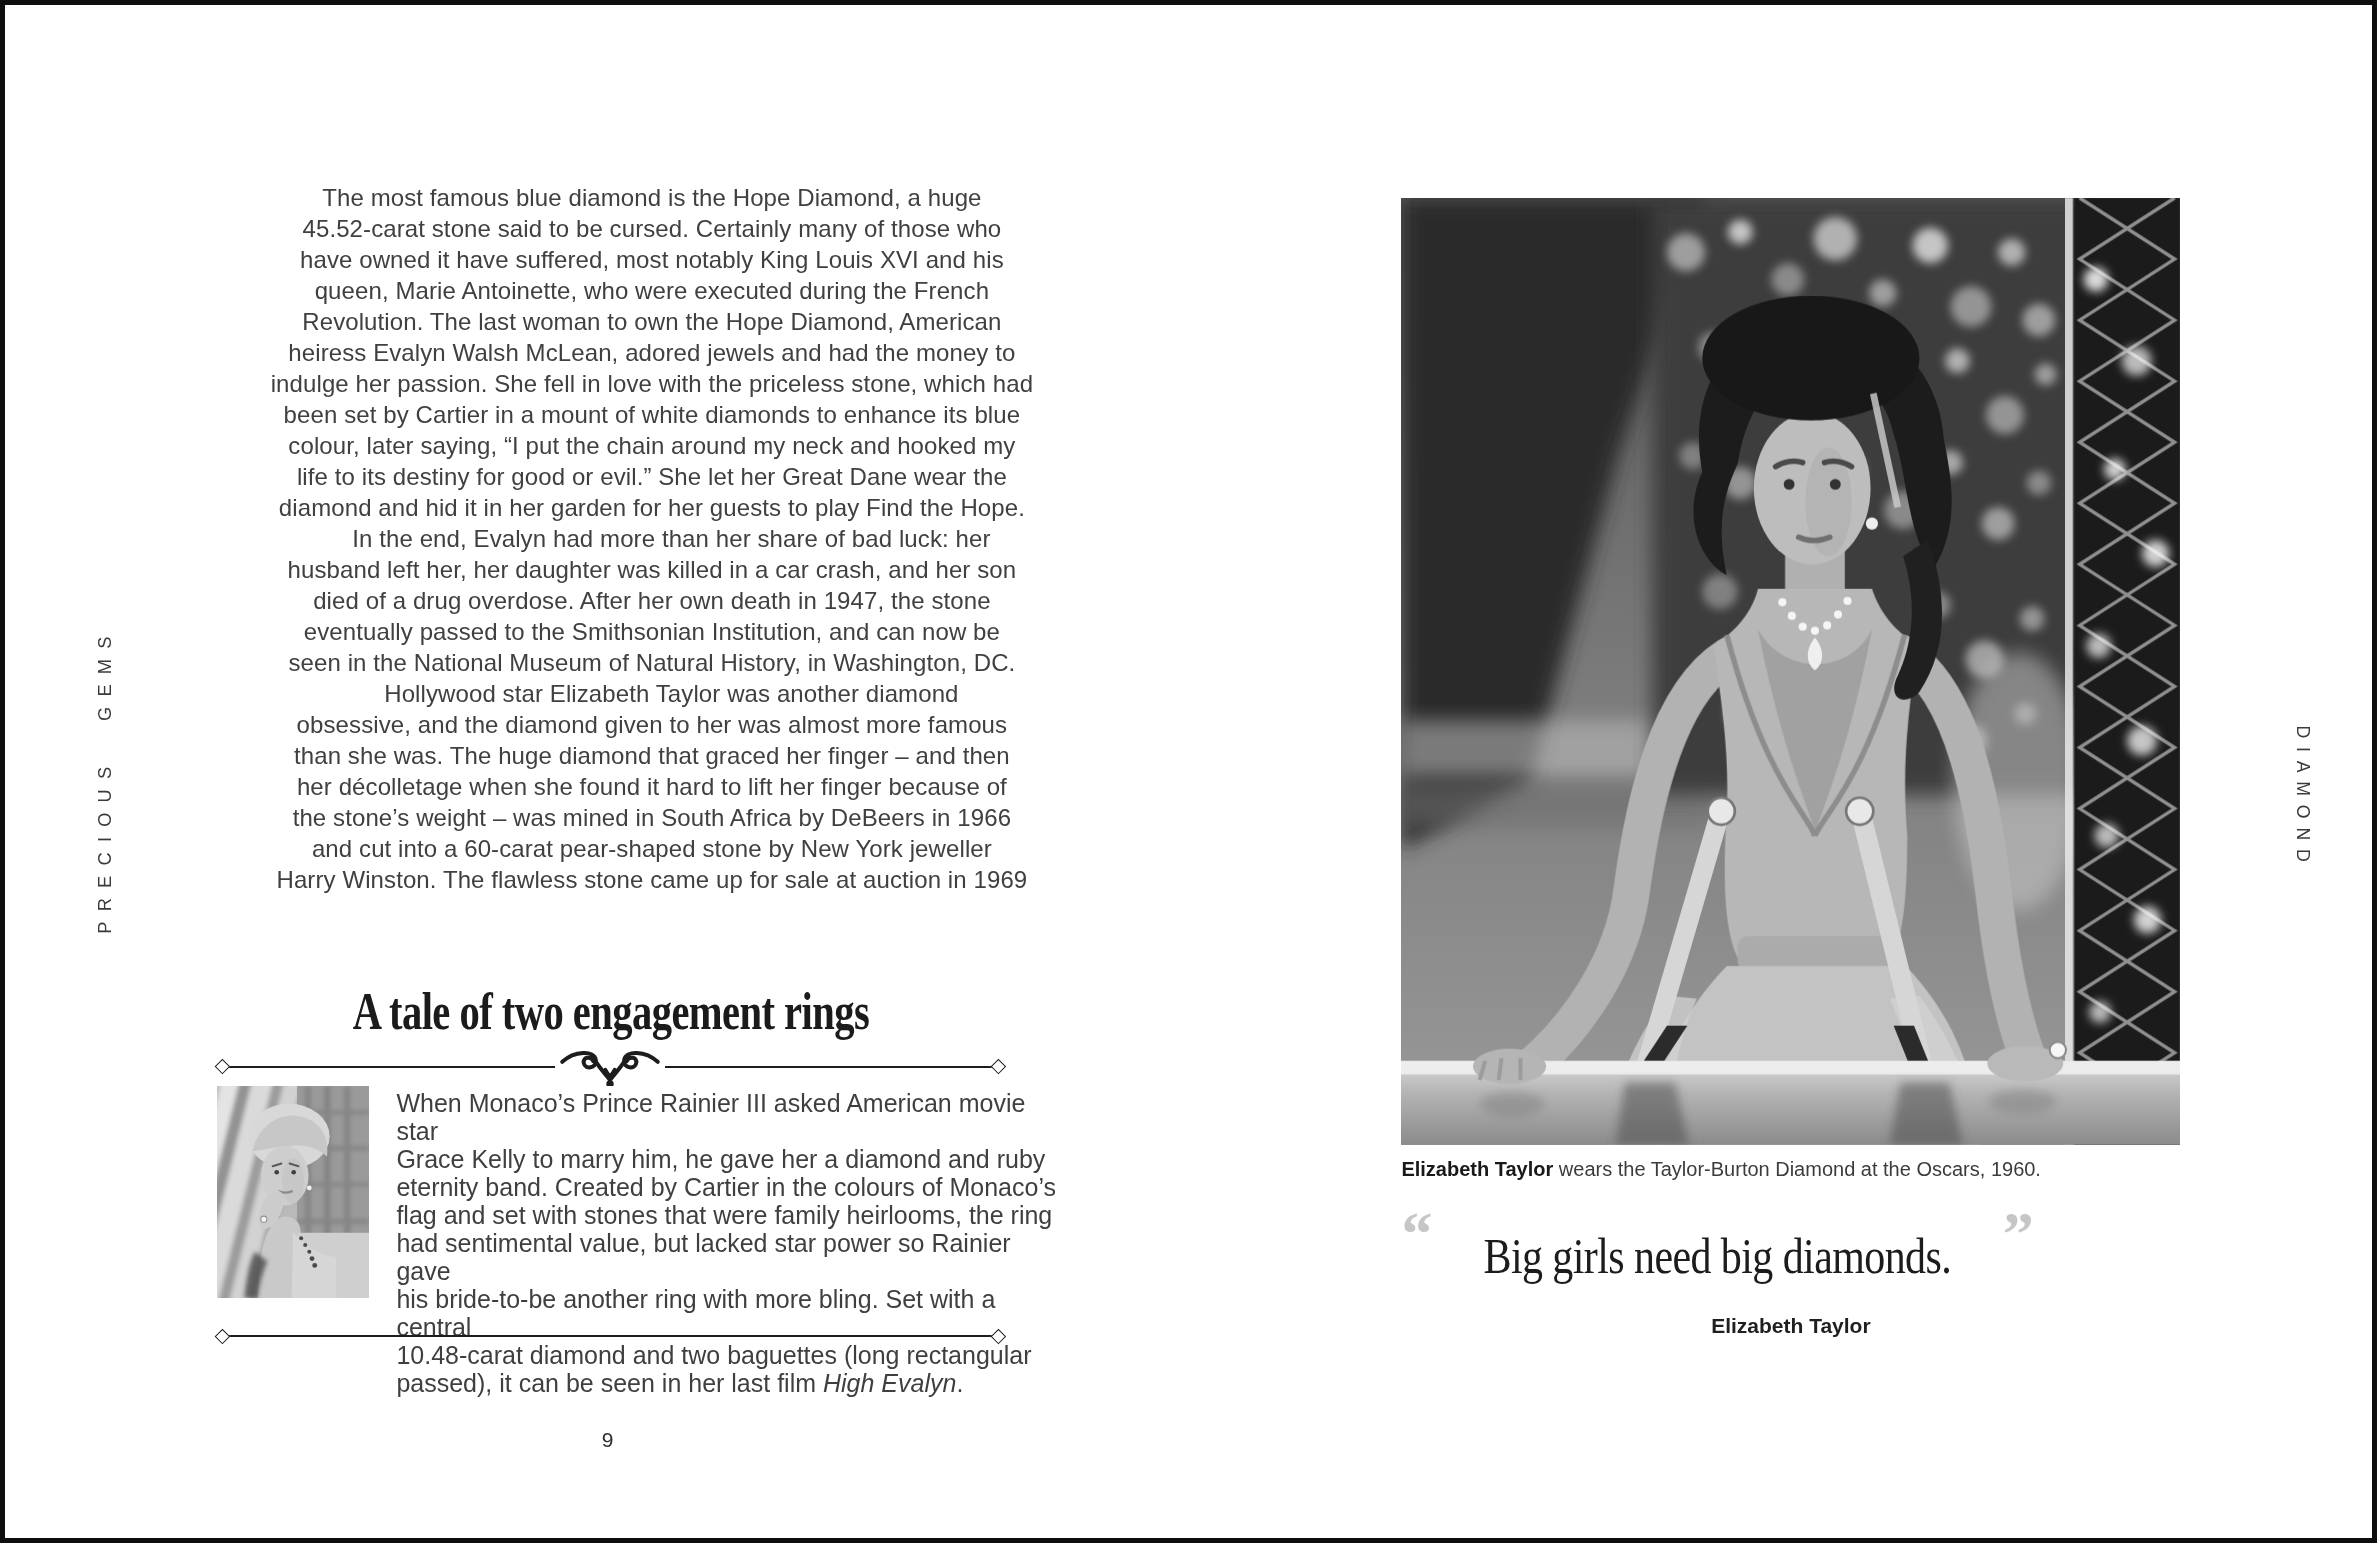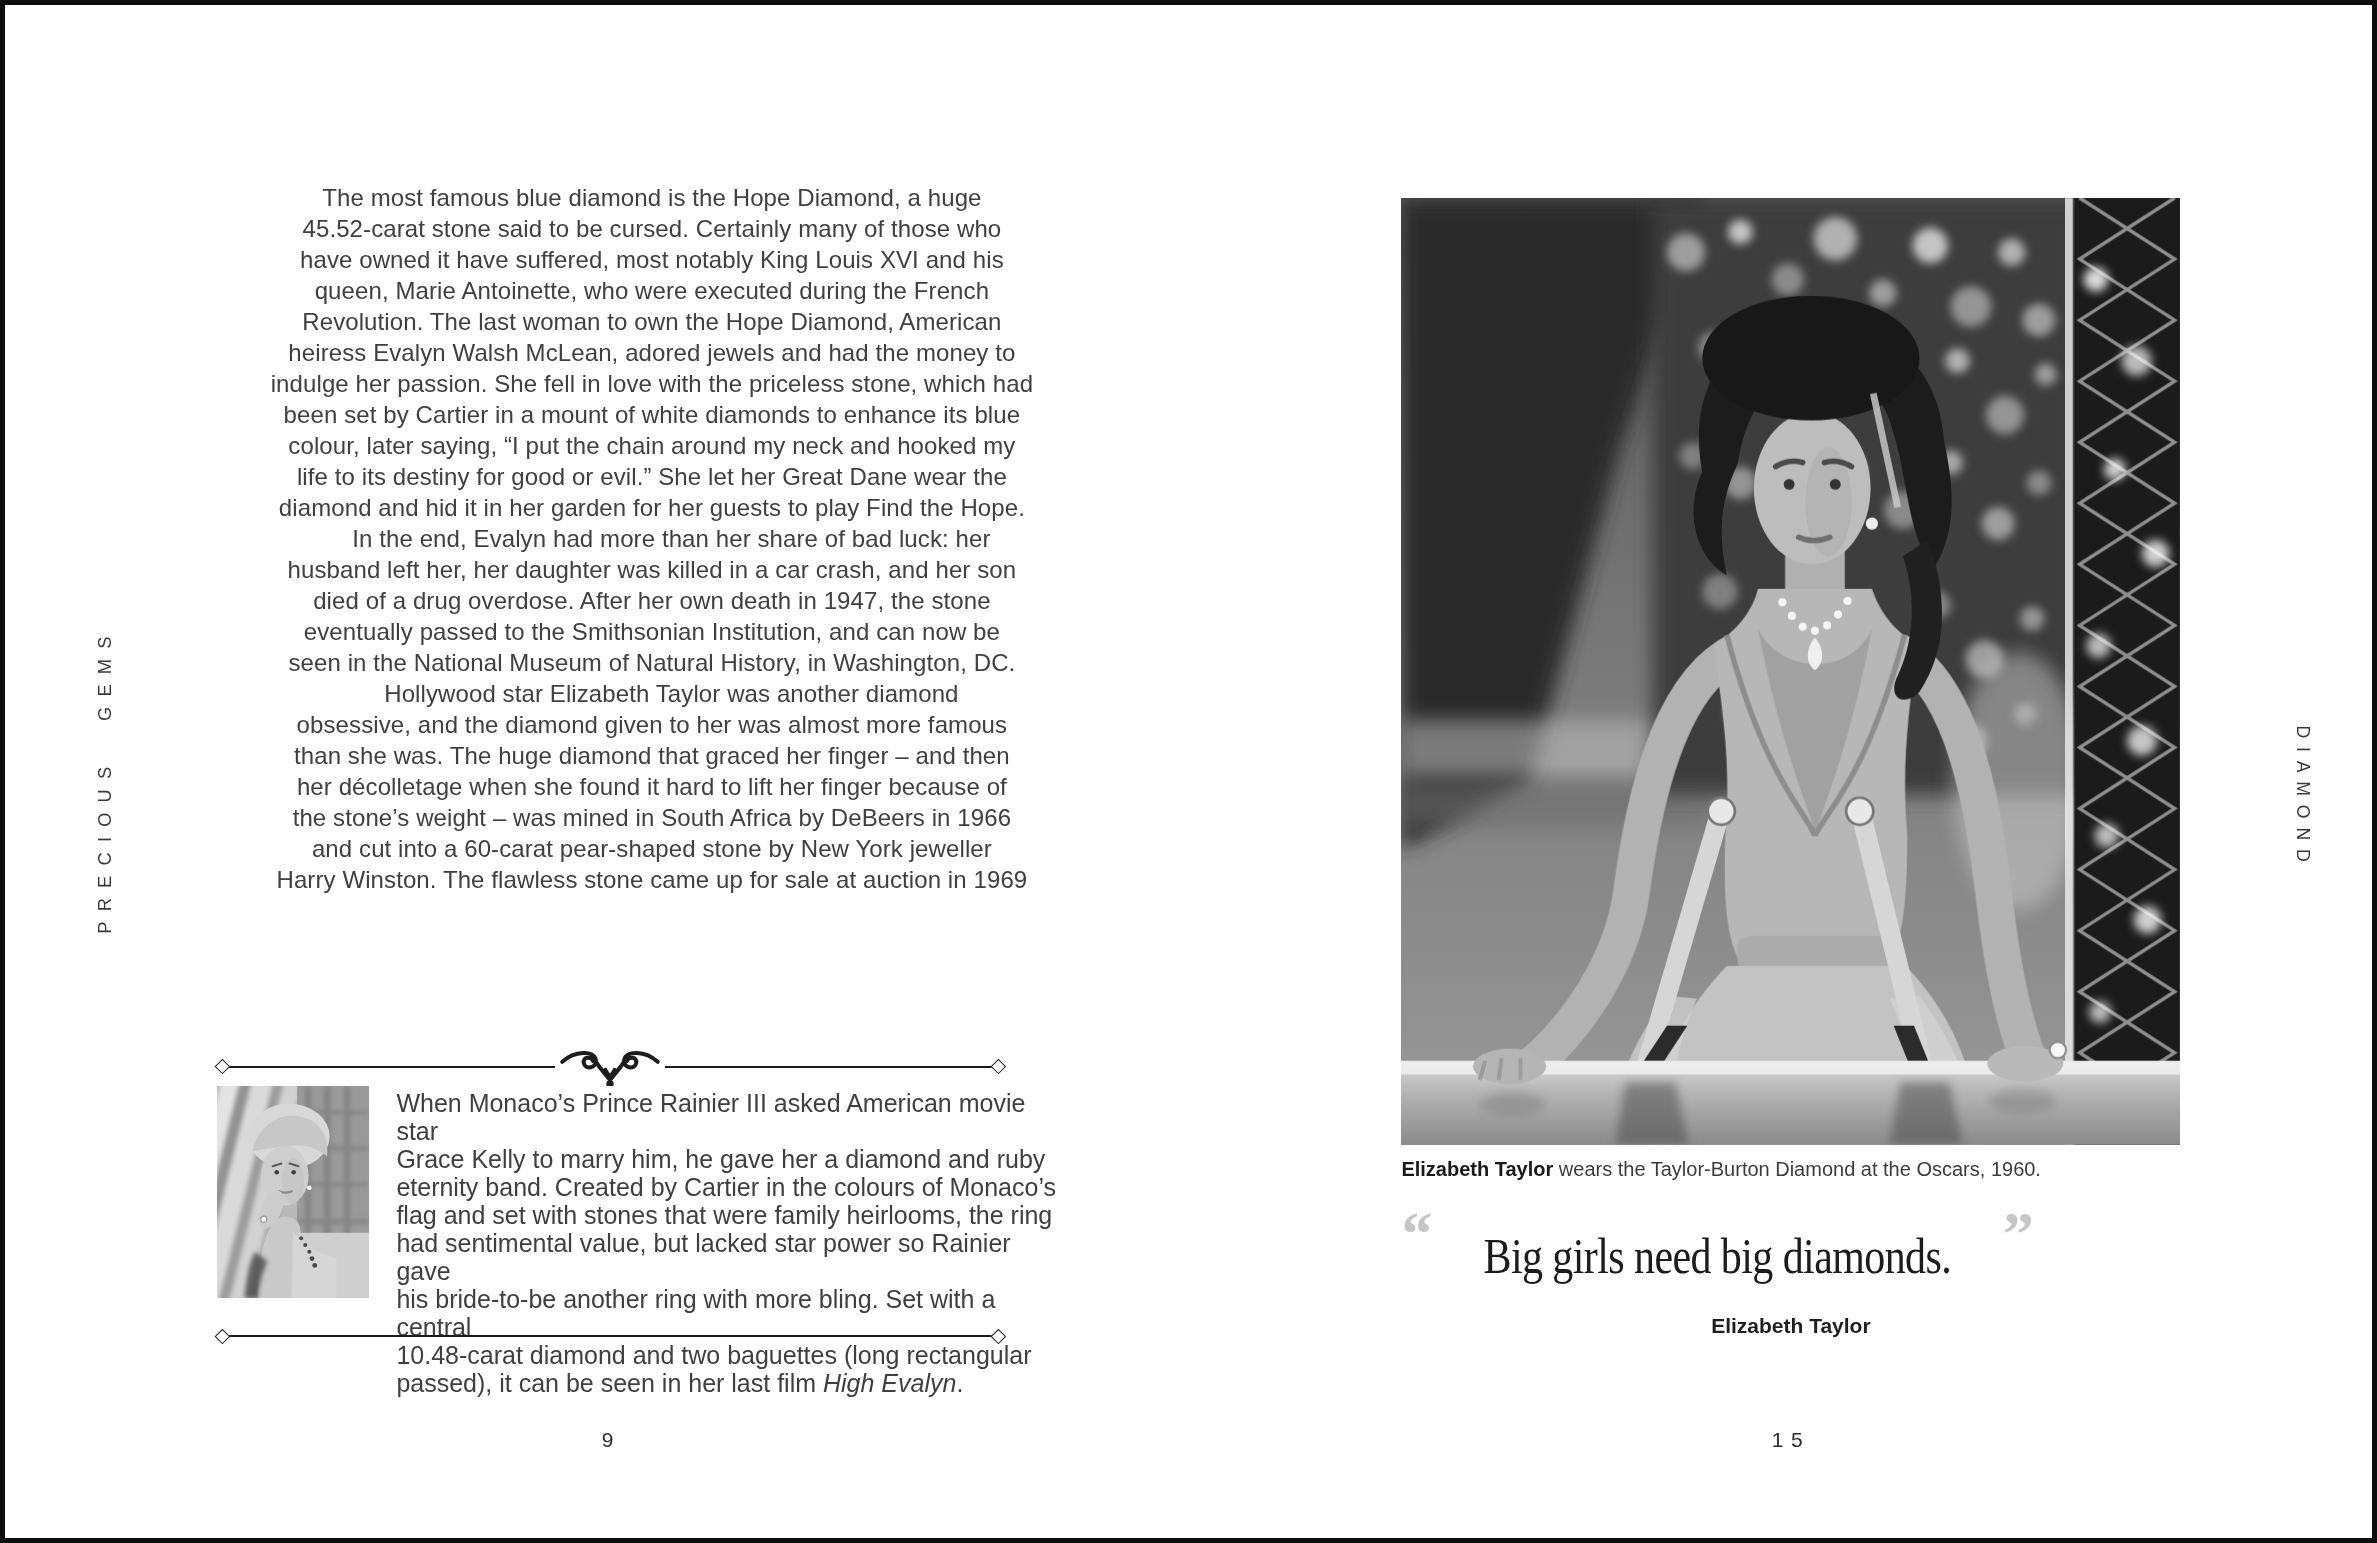--- a/index.html
+++ b/index.html
@@ -80,20 +80,23 @@
 seen in the National Museum of Natural History, in Washington, DC.</div>
       <div class="para indent">Hollywood star Elizabeth Taylor was another diamond
 obsessive, and the diamond given to her was almost more famous
 than she was. The huge diamond that graced her finger – and then
 her décolletage when she found it hard to lift her finger because of
 the stone’s weight – was mined in South Africa by DeBeers in 1966
 and cut into a 60-carat pear-shaped stone by New York jeweller
 Harry Winston. The flawless stone came up for sale at auction in 1969</div>
     </div>
 
+    <div class="heading-wrap">
+      <span class="heading">A tale of two engagement rings</span>
+    </div>
 
     <div class="divider divider1">
       <span class="div-diamond"></span>
       <span class="div-line"></span>
       <span class="ornament">
         <svg width="102" height="39" viewBox="0 0 150 58">
           <g fill="none" stroke="#1d1d1d" stroke-width="6" stroke-linecap="round">
             <path d="M4 22 C22 6, 52 4, 54 20 C55 32, 38 34, 36 24 C34 15, 47 13, 50 21"></path>
             <path d="M146 22 C128 6, 98 4, 96 20 C95 32, 112 34, 114 24 C116 15, 103 13, 100 21"></path>
             <path d="M54 22 C62 34, 69 41, 75 49 C81 41, 88 34, 96 22"></path>
@@ -332,19 +335,18 @@
 
     <div class="caption">
       <b>Elizabeth Taylor</b><span> wears the Taylor-Burton Diamond at the Oscars, 1960.</span>
     </div>
 
     <div class="quote-wrap">
       <span class="qmark open">“</span><span class="quote-text">Big girls need big diamonds.</span><span class="qmark close">”</span>
     </div>
     <div class="attribution">Elizabeth Taylor</div>
 
-    <div class="pagenum pagenum-right">15</div>
 
     <div class="vlabel vlabel-right">DIAMOND</div>
 
   </div>
 </div>
 
 
 </body></html>

